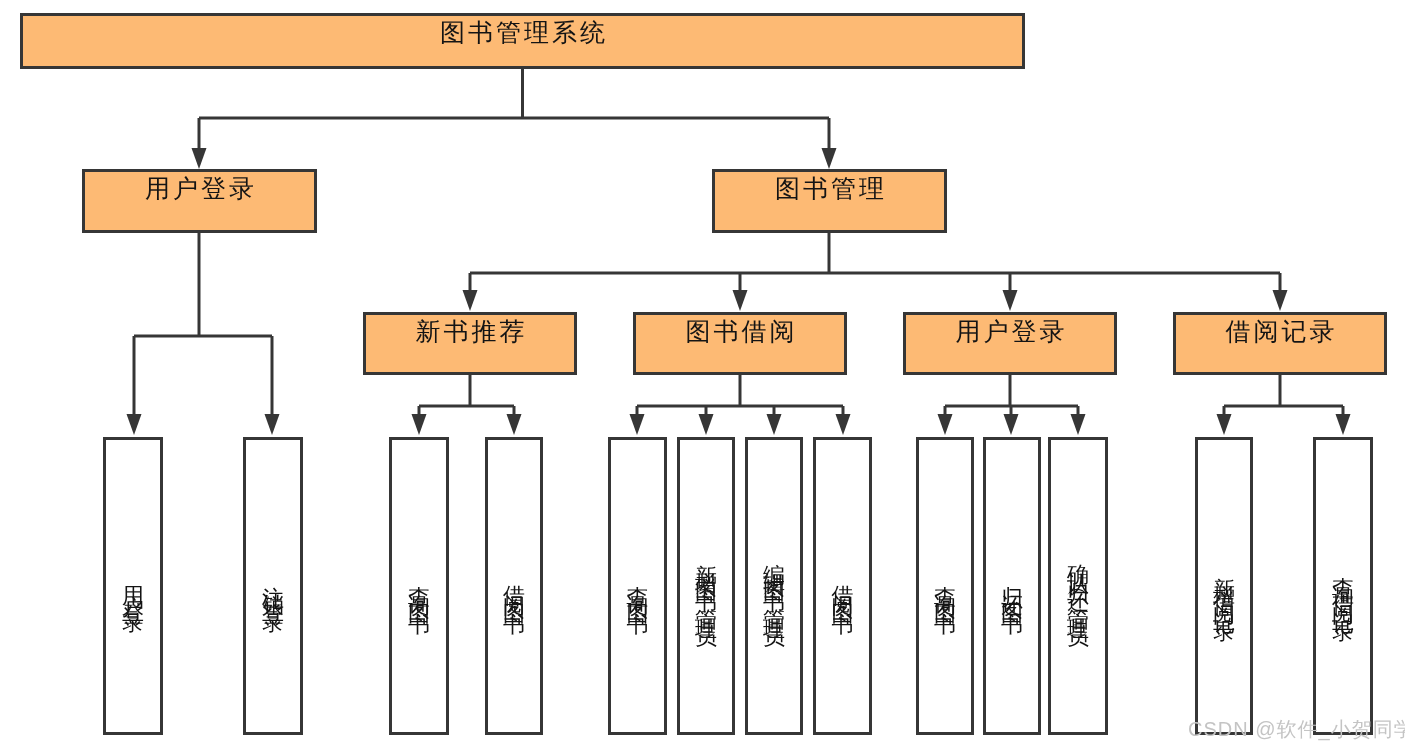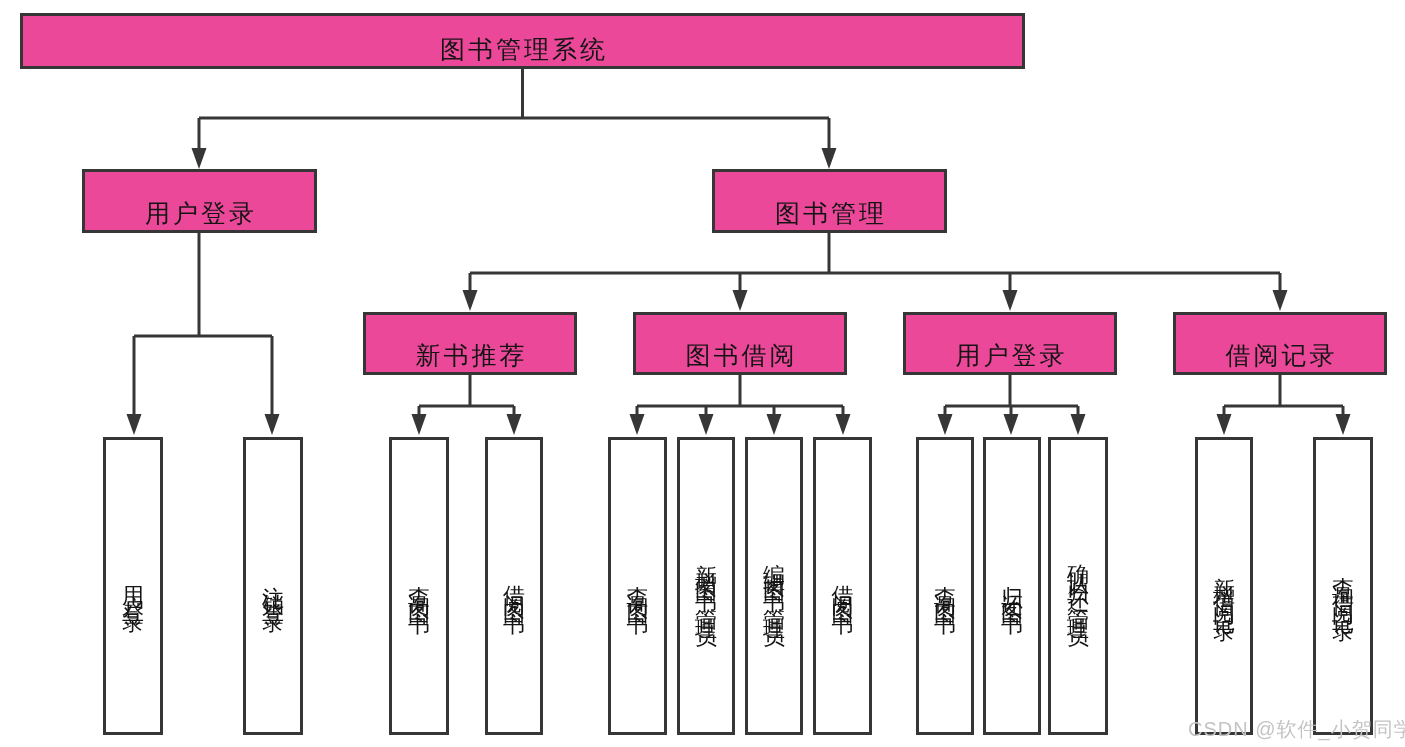--- a/index.html
+++ b/index.html
@@ -9,22 +9,22 @@
     background:#ffffff;
     font-family:"Liberation Sans", sans-serif;
     color:#141414;
     overflow:hidden;
   }
   .connectors{position:absolute;left:0;top:0;z-index:0;}
   .hbox{
     position:absolute;
     box-sizing:border-box;
     border:3px solid #363636;
-    background:#ec4899;
-    display:flex;align-items:flex-end;justify-content:center;
+    background:#fdba74;
+    display:flex;align-items:flex-start;justify-content:center;
     font-size:25px;letter-spacing:3px;text-indent:3px;
     z-index:1;
   }
   .vbox{
     position:absolute;
     top:437px;height:298px;
     box-sizing:border-box;
     border:3px solid #363636;
     background:#ffffff;
     display:flex;align-items:center;justify-content:center;

